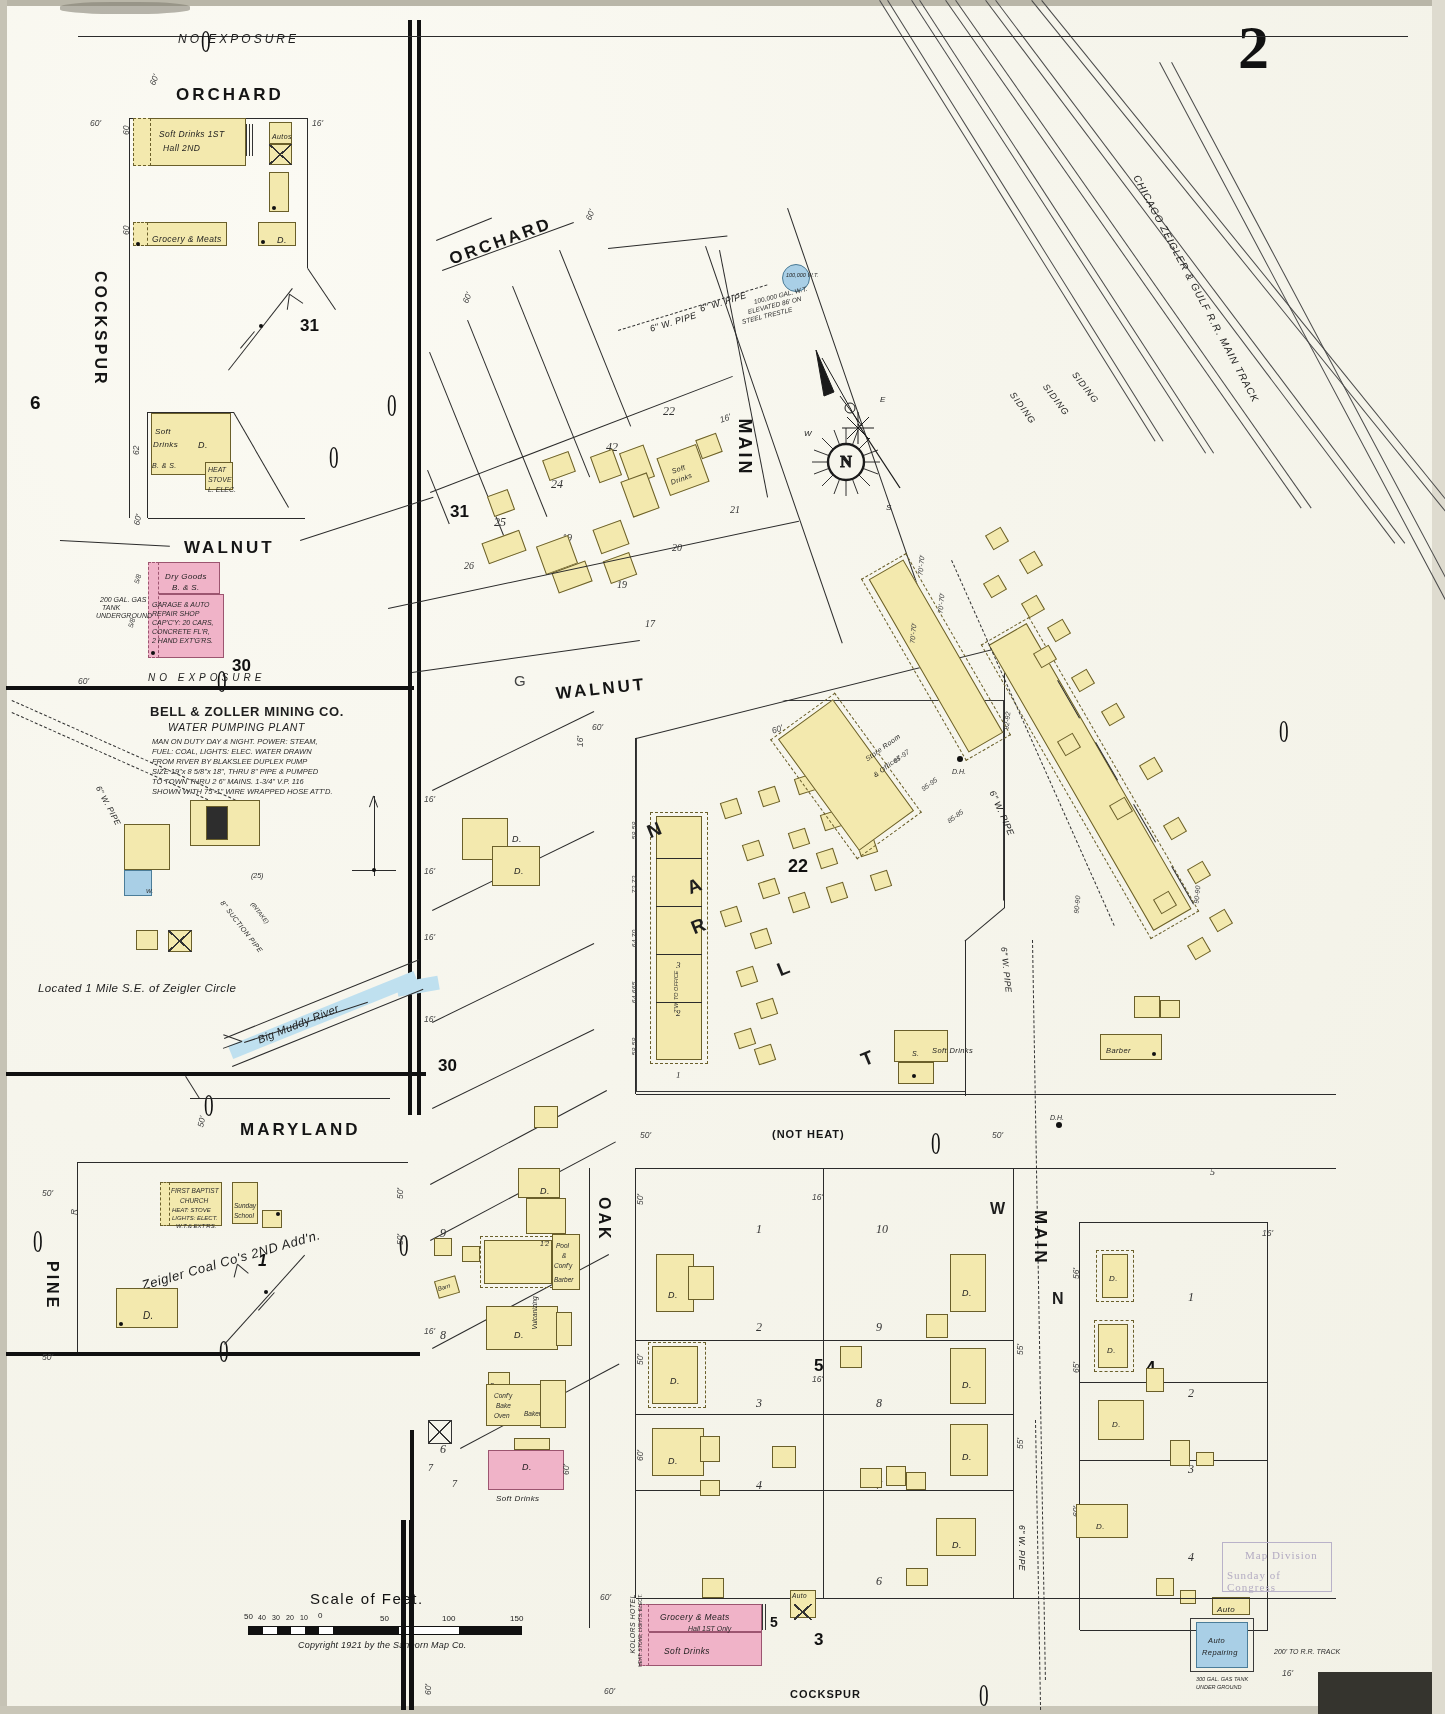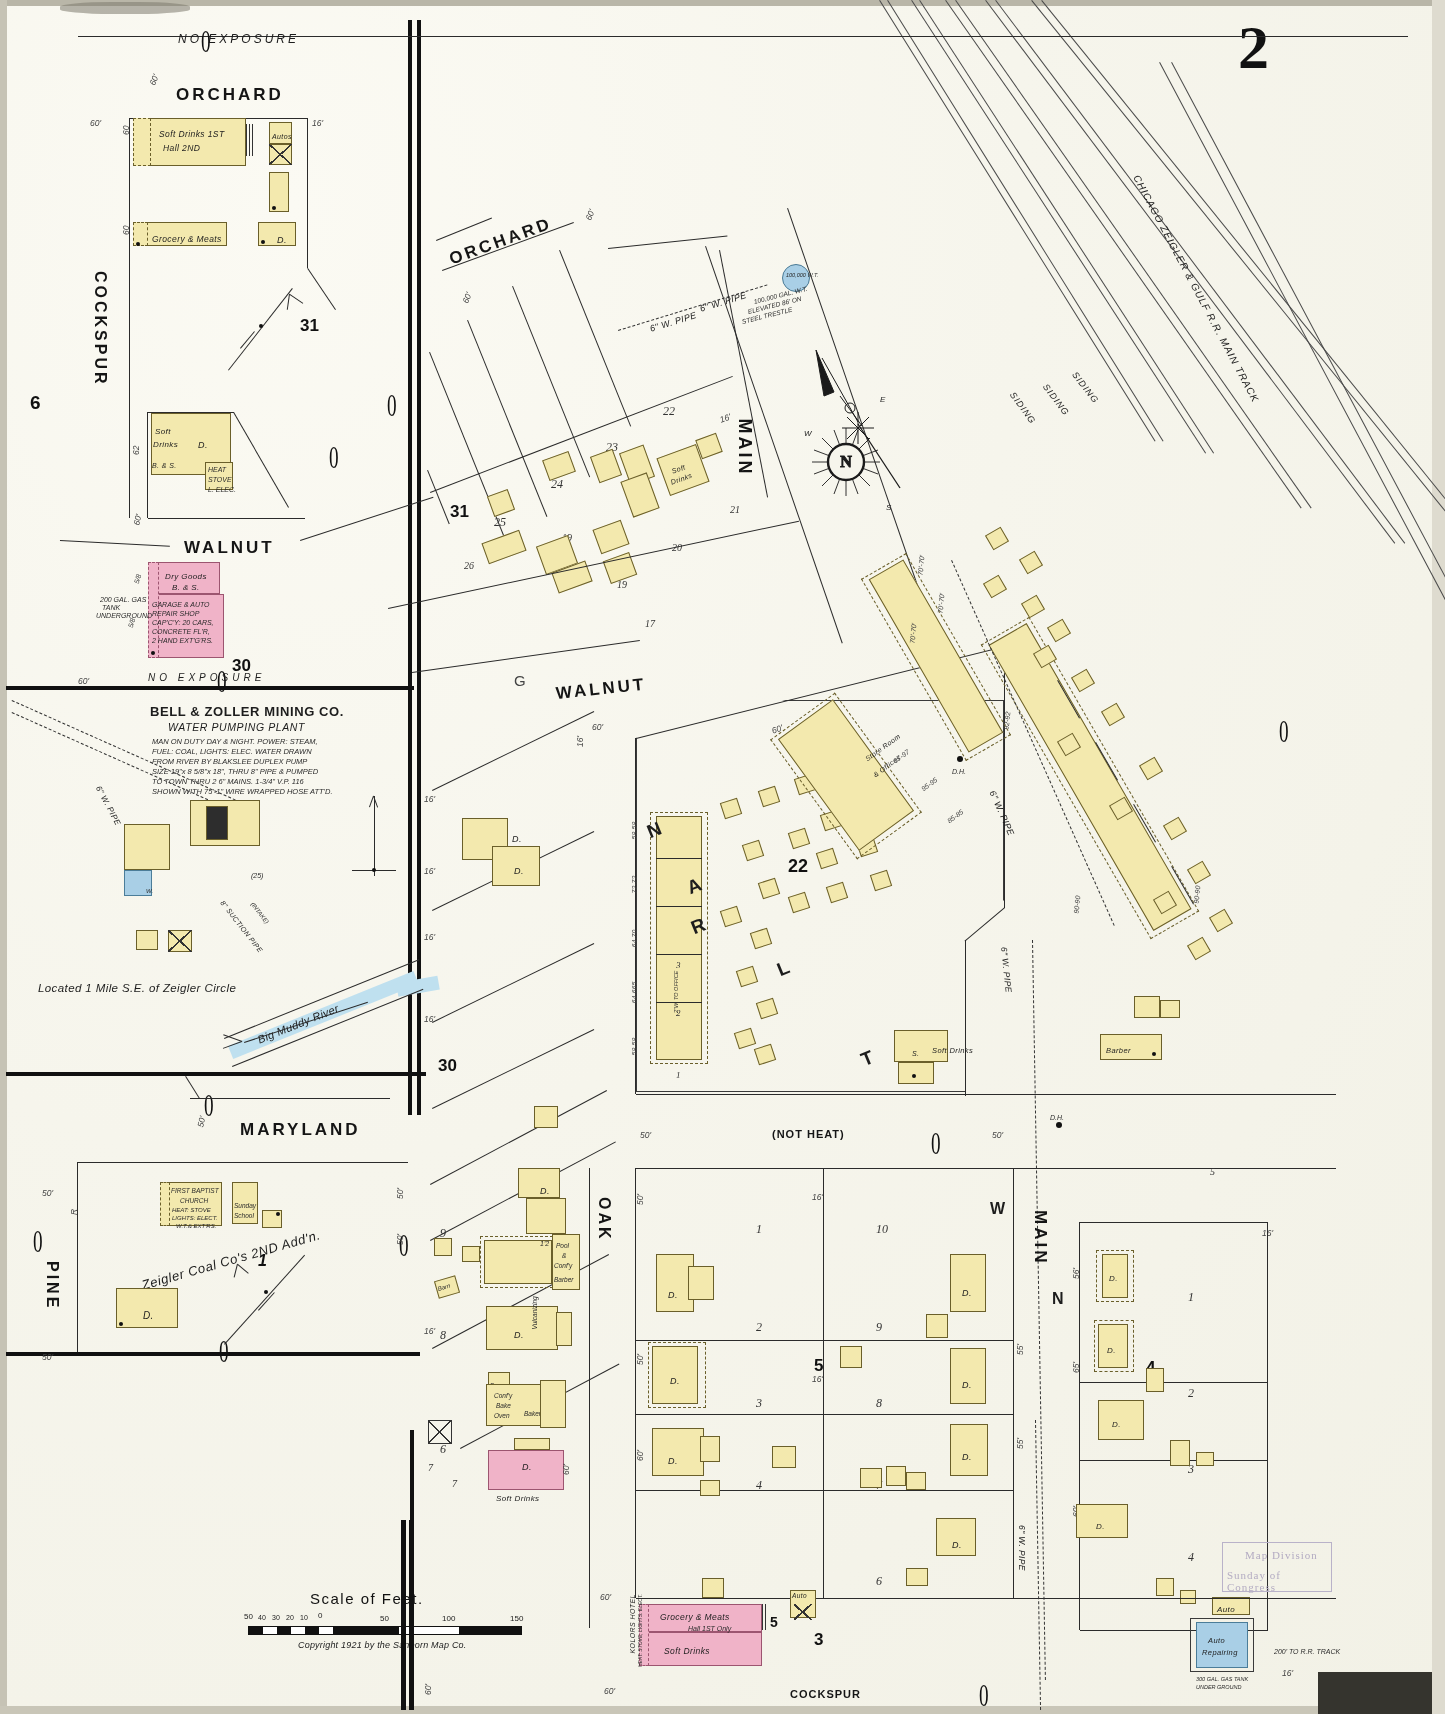--- a/index.html
+++ b/index.html
@@ -311,21 +311,21 @@
   <div class="ln" style="left:560px;top:250px;width:190px;transform:rotate(68deg);"></div>
   <div class="ln" style="left:608px;top:248px;width:120px;transform:rotate(-6deg);"></div>
   <div class="ln" style="left:513px;top:286px;width:206px;transform:rotate(68deg);"></div>
   <div class="ln" style="left:468px;top:320px;width:212px;transform:rotate(68deg);"></div>
   <div class="ln" style="left:430px;top:352px;width:212px;transform:rotate(68deg);"></div>
   <div class="ln" style="left:428px;top:470px;width:58px;transform:rotate(68deg);"></div>
   <div class="ln" style="left:430px;top:492px;width:324px;transform:rotate(-21deg);"></div>
   <div class="ln" style="left:720px;top:250px;width:252px;transform:rotate(79deg);"></div>
 
   <div class="lotnum" style="left:663px;top:374px;">22</div>
-  <div class="lotnum" style="left:606px;top:410px;">23</div>
+  <div class="lotnum" style="left:606px;top:410px;">42</div>
   <div class="lotnum" style="left:551px;top:447px;">24</div>
   <div class="lotnum" style="left:494px;top:485px;">25</div>
   <div class="lotnum" style="left:464px;top:530px;font-size:10px;">26</div>
   <div class="lotnum" style="left:730px;top:474px;font-size:10px;">21</div>
   <div class="lotnum" style="left:672px;top:512px;font-size:10px;">20</div>
   <div class="lotnum" style="left:617px;top:549px;font-size:10px;">19</div>
   <div class="lotnum" style="left:562px;top:502px;font-size:10px;">19</div>
   <div class="lotnum" style="left:645px;top:588px;font-size:10px;">17</div>
   <div class="dim" style="left:588px;top:215px;transform:rotate(-68deg);">60'</div>
   <div class="dim" style="left:465px;top:298px;transform:rotate(-68deg);">60'</div>

